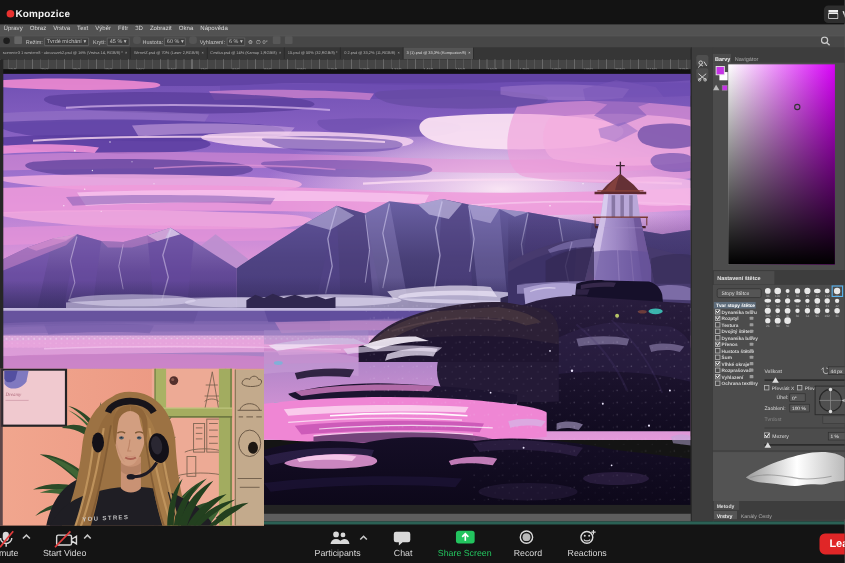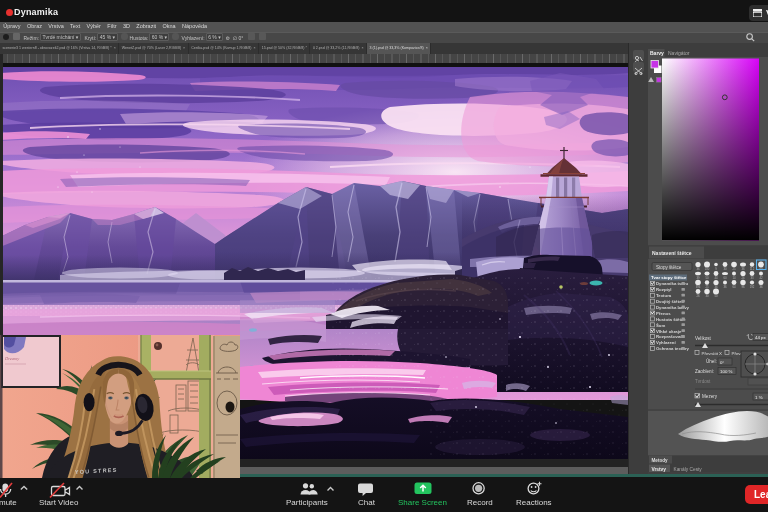--- a/index.html
+++ b/index.html
@@ -814,21 +814,21 @@
     <text x="358" y="505">Chat</text>
     <text x="398" y="505" fill="#23c45f">Share Screen</text>
     <text x="467" y="505">Record</text>
     <text x="516" y="505">Reactions</text>
   </g>
   </svg>
   </div>
 
   <div class="abs" id="title"></div>
   <div class="abs" id="recdot"></div>
-  <div class="abs" id="rectxt">Dynamika</div>
+  <div class="abs" id="rectxt">Kompozice</div>
   <div class="abs" id="viewbtn">V
     <svg class="abs" style="left:4px;top:4.2px" width="9" height="8" viewBox="0 0 9 8">
       <rect x="0" y="0" width="9" height="2.4" fill="#f0f0f0"></rect>
       <rect x="0" y="3.2" width="9" height="4.8" rx="1" fill="none" stroke="#f0f0f0" stroke-width="1.2"></rect>
     </svg>
   </div>
   <svg class="abs" style="left:746px;top:33px" width="9" height="9" viewBox="0 0 9 9">
     <circle cx="3.6" cy="3.6" r="2.8" fill="none" stroke="#c9c9c9" stroke-width="1.1"></circle>
     <path d="M5.8,5.8 L8.2,8.2" stroke="#c9c9c9" stroke-width="1.2"></path>
   </svg>

